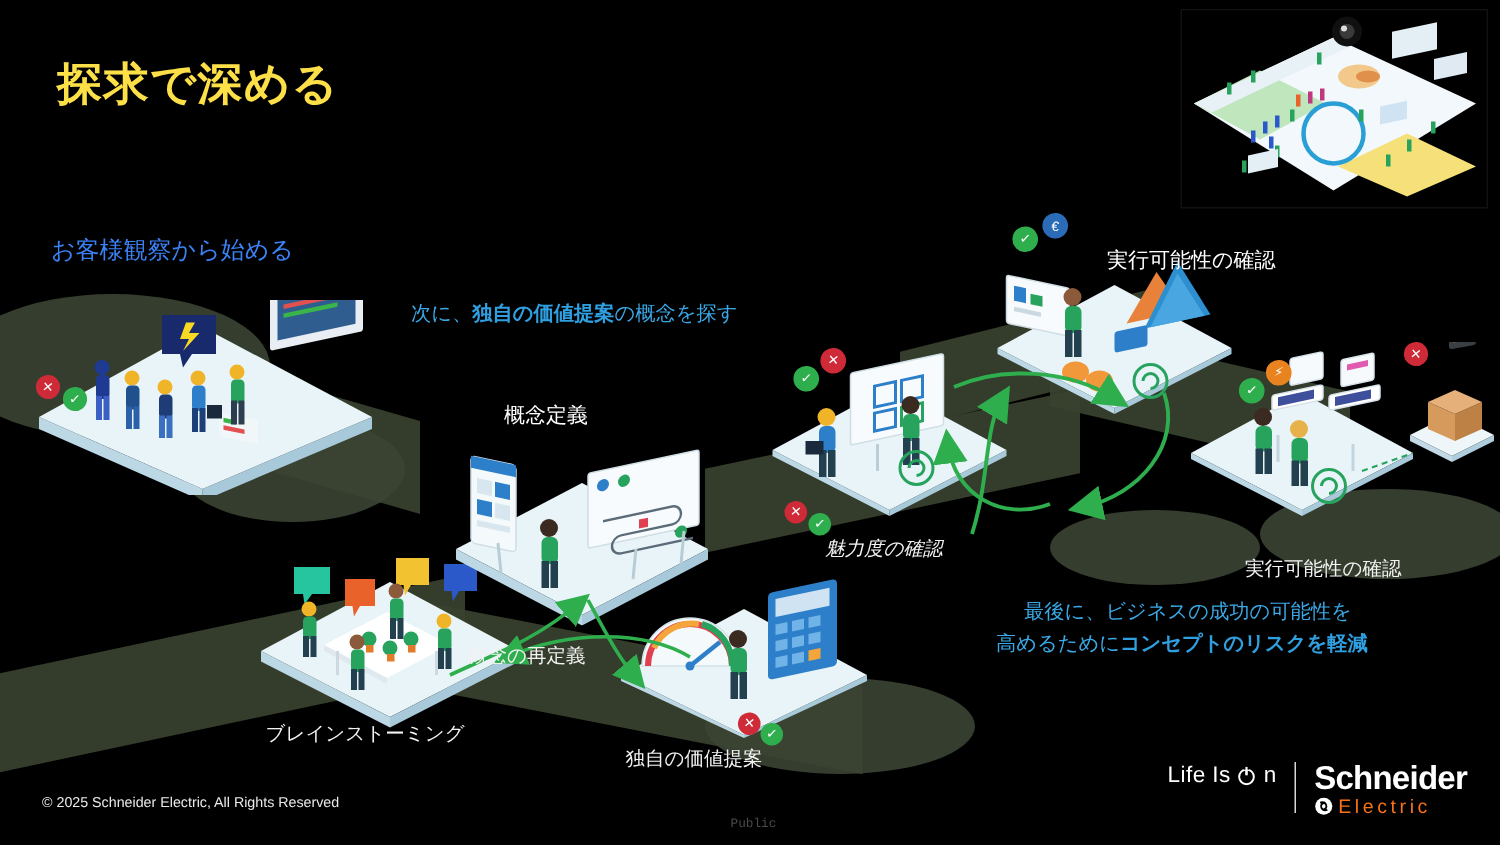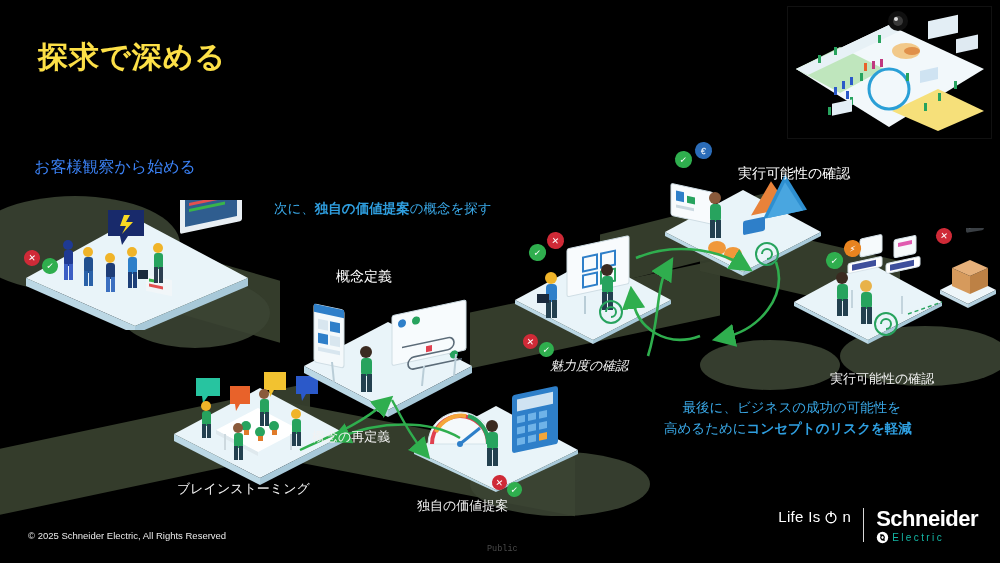--- a/index.html
+++ b/index.html
@@ -28,21 +28,21 @@
   .strong-blue{font-weight:bold;color:#2f9fe0;}
   .foot{position:absolute;left:28px;top:530px;color:#e9e9e9;font-size:9.5px;}
   .public{position:absolute;left:487px;top:544px;color:#4a4a4a;font-size:8.5px;font-family:Liberation Mono, monospace;}
 
   
   .logo{position:absolute;right:22px;top:508px;display:flex;align-items:flex-start;gap:12px;}
   .life{color:#ffffff;font-size:15px;letter-spacing:.3px;display:flex;align-items:center;gap:4px;}
   .divider{width:1px;height:34px;background:#d8d8d8;}
   .se-wrap{display:flex;flex-direction:column;line-height:1;}
   .se-top{color:#fff;font-size:22px;font-weight:bold;letter-spacing:-.5px;}
-  .se-bot{color:#14b8a6;font-size:10px;letter-spacing:2.4px;margin-top:1px;
+  .se-bot{color:#f97316;font-size:13px;letter-spacing:2.4px;margin-top:1px;
           display:flex;align-items:center;gap:3px;}
 
   
   .thumb{position:absolute;right:8px;top:6px;width:203px;height:131px;
          background:#000;border:1px solid #111;overflow:hidden;}
 
   
   .badge{position:absolute;border-radius:50%;display:flex;align-items:center;
          justify-content:center;color:#fff;font-size:9px;
          transform:skew(-6deg,6deg);}

